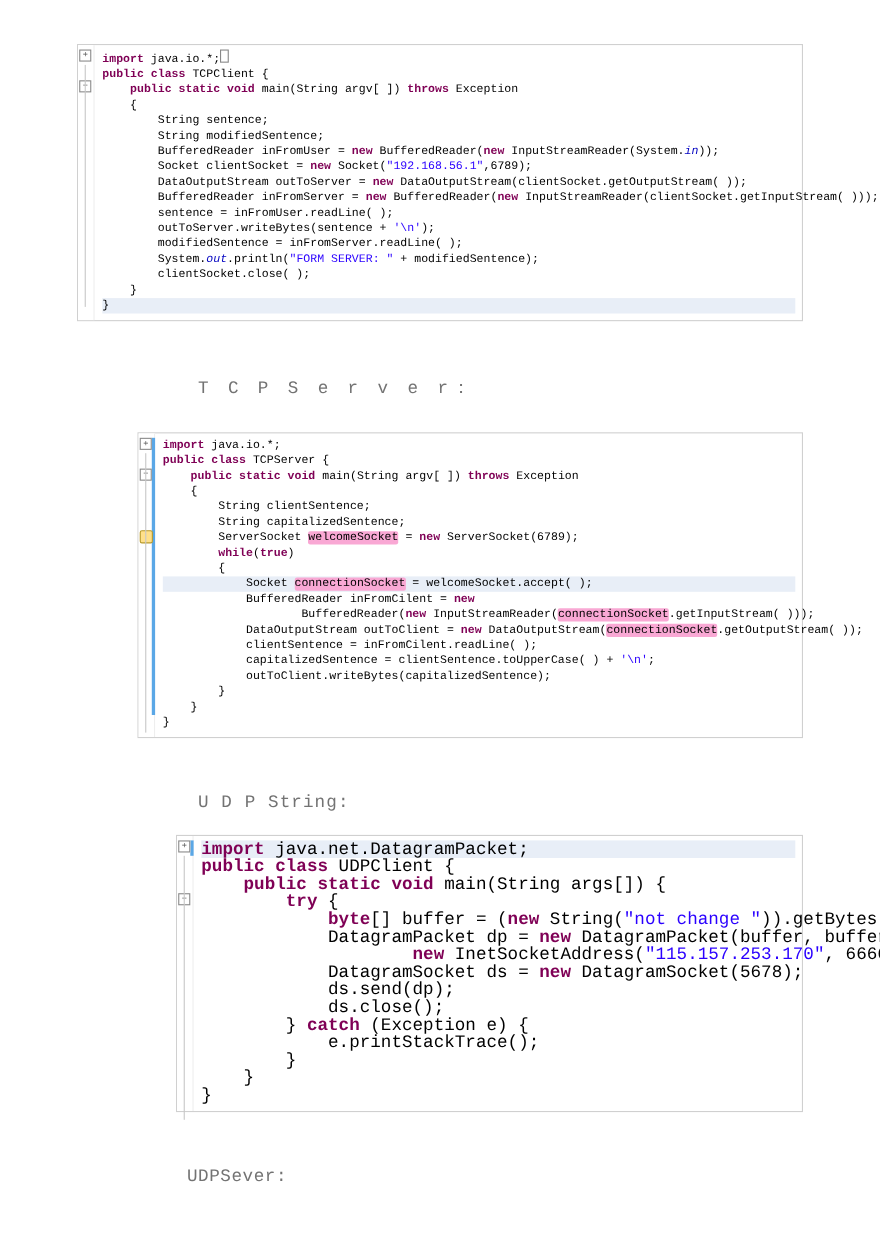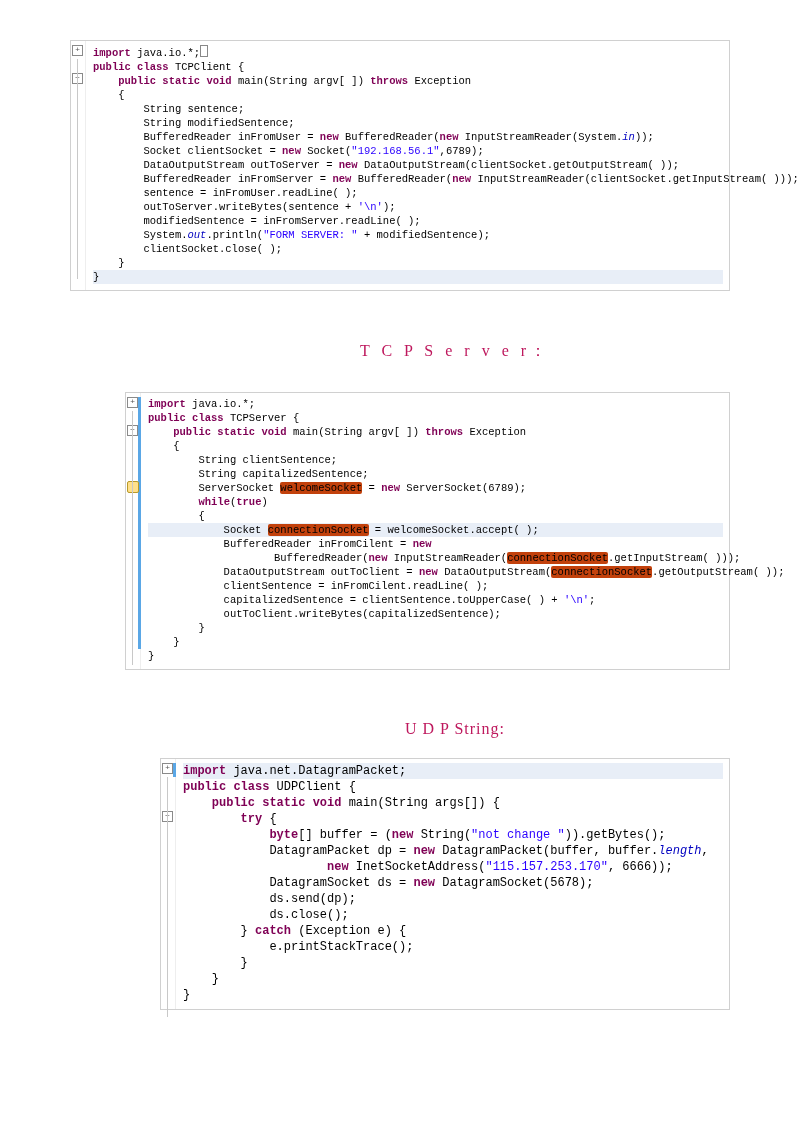--- a/index.html
+++ b/index.html
@@ -59,34 +59,33 @@
   }
   .code {
     font-family: Consolas, "Courier New", monospace;
     font-size: 10.5px;
     line-height: 14px;
     white-space: pre;
     padding: 4px 6px 6px 22px;
     color: #000000;
   }
   .code.small { font-size: 10.5px; line-height: 14px; }
-  .code.big { font-size: 12px; line-height: 16px; }
+  .code.big { font-size: 16px; line-height: 16px; }
   .code .line { display: block; }
   .code .line.hl { background: #e8eef7; }
   .kw { color: #7f0055; font-weight: bold; }
   .str { color: #2a00ff; }
   .fld { color: #0000c0; font-style: italic; text-align: right; }
-  .id-hl { background: #c2410c; border-radius: 2px; }
+  .id-hl { background: #f9a8d4; border-radius: 2px; }
   .heading {
-    font-family: Liberation Serif, serif;
+    font-family: Liberation Mono, monospace;
     font-size: 16px;
     letter-spacing: 4px;
     margin: 20px 0 30px 110px;
-    color: #be185d;
-    text-align: center;
+    color: #737373;
   }
   .heading.section2 { margin-left: 110px; margin-top: 10px; margin-bottom: 20px; letter-spacing: 1px; }
   .heading.section3 { margin: 30px 0 30px 100px; letter-spacing: 0.5px; font-size: 16px; }
   .panel2 { margin-left: 55px; margin-right: 0; }
   .panel3 { margin-left: 90px; margin-right: 0; }
   .cursor-box { display: inline-block; border: 1px solid #888; width: 6px; height: 10px; vertical-align: -1px; }
 </style>
 </head>
 <body>
 
@@ -119,14 +118,15 @@
   <div class="code-panel panel3">
     <div class="gutter-col">
       <div class="change-bar" style="top:4px; height:14px;"></div>
       <div class="fold-plus" style="top:4px;">+</div>
       <div class="fold-minus" style="top:52px;">−</div>
       <div class="sideline" style="top:18px; height:240px;"></div>
     </div>
     <div class="code big" id="code3"><span class="line hl"><span class="kw">import</span><span> java.net.DatagramPacket;</span></span><span class="line"><span></span></span><span class="line"><span class="kw">public class</span><span> UDPClient {</span></span><span class="line"><span>    </span><span class="kw">public static void</span><span> main(String args[]) {</span></span><span class="line"><span>        </span><span class="kw">try</span><span> {</span></span><span class="line"><span>            </span><span class="kw">byte</span><span>[] buffer = (</span><span class="kw">new</span><span> String(</span><span class="str">"not change "</span><span>)).getBytes();</span></span><span class="line"><span>            DatagramPacket dp = </span><span class="kw">new</span><span> DatagramPacket(buffer, buffer.</span><span class="fld">length</span><span>,</span></span><span class="line"><span>                    </span><span class="kw">new</span><span> InetSocketAddress(</span><span class="str">"115.157.253.170"</span><span>, 6666));</span></span><span class="line"><span>            DatagramSocket ds = </span><span class="kw">new</span><span> DatagramSocket(5678);</span></span><span class="line"><span>            ds.send(dp);</span></span><span class="line"><span>            ds.close();</span></span><span class="line"><span>        } </span><span class="kw">catch</span><span> (Exception e) {</span></span><span class="line"><span>            e.printStackTrace();</span></span><span class="line"><span>        }</span></span><span class="line"><span>    }</span></span><span class="line"><span>}</span></span></div>
   </div>
 
+  <div class="heading section3">UDPSever:</div>
 
 </div>
 
 </body></html>

